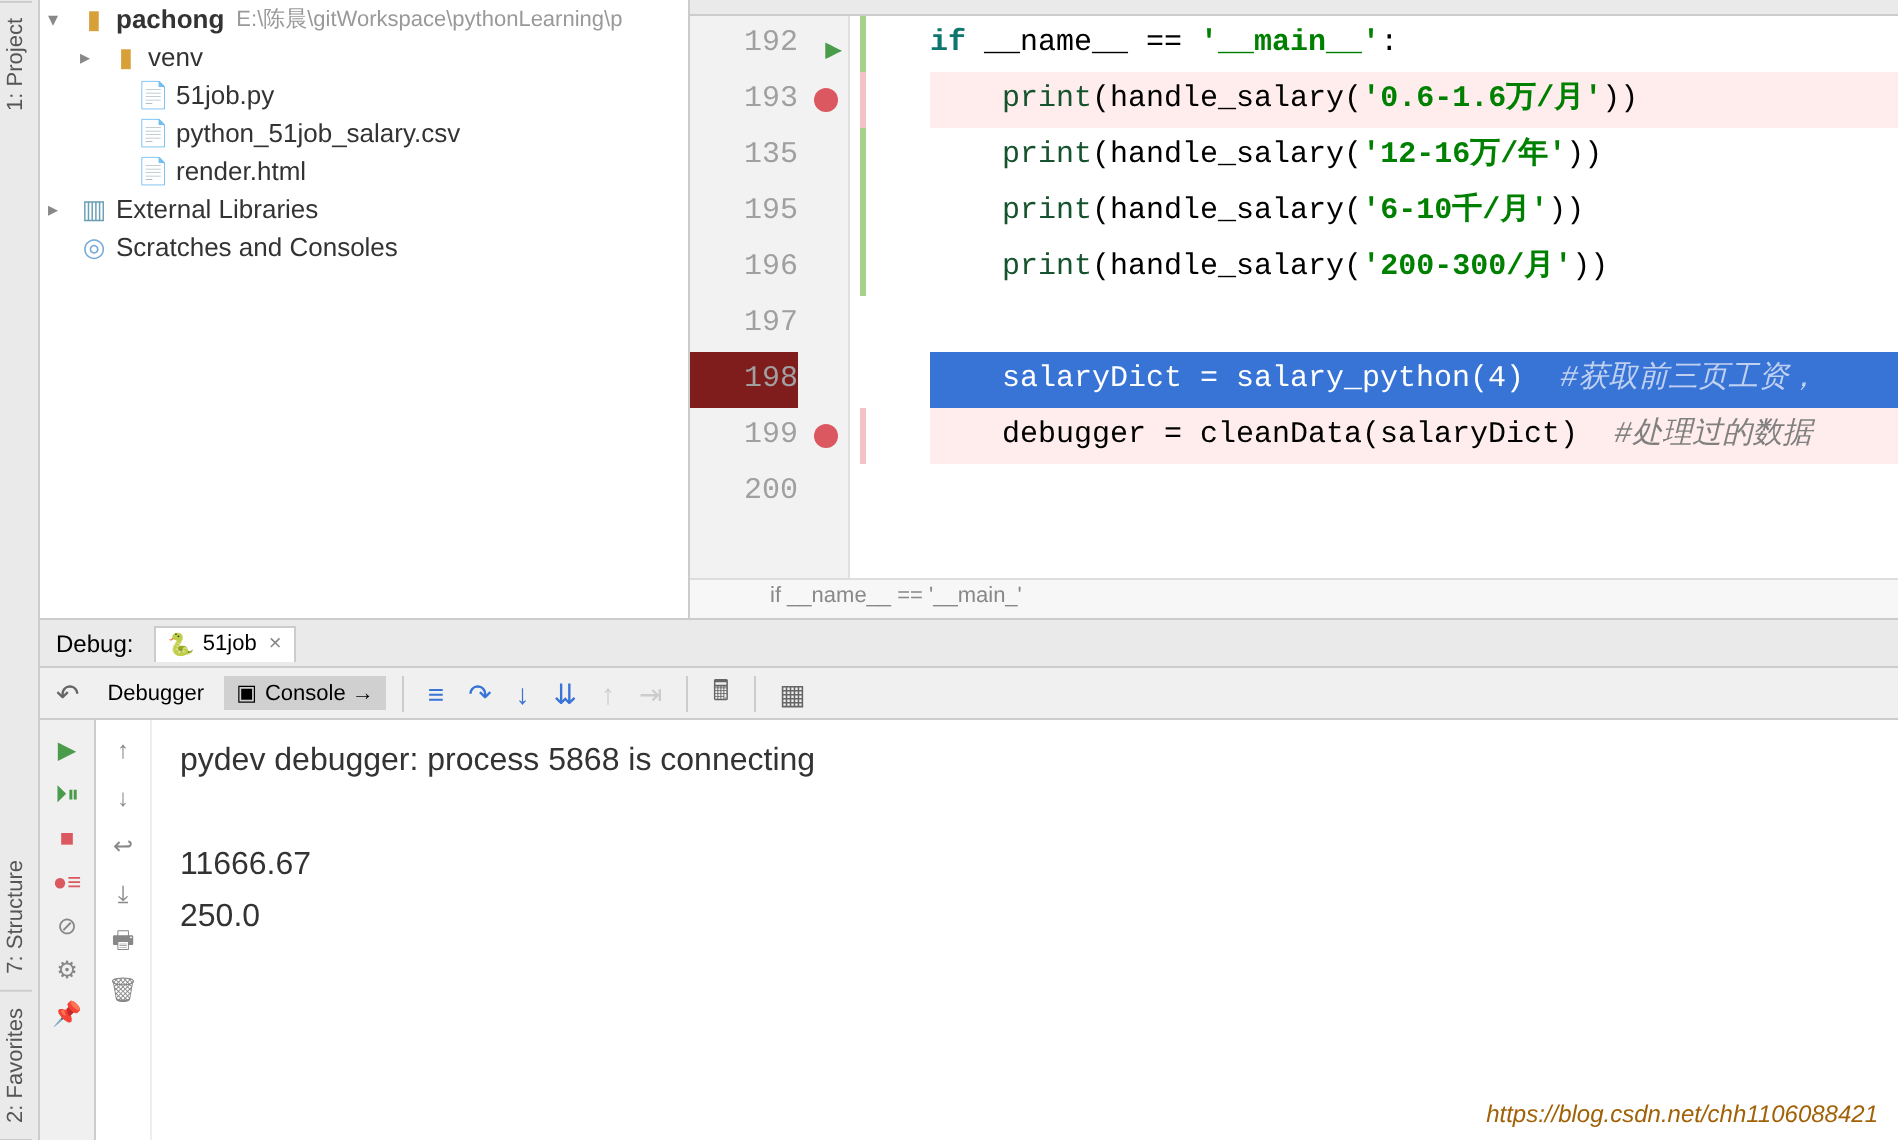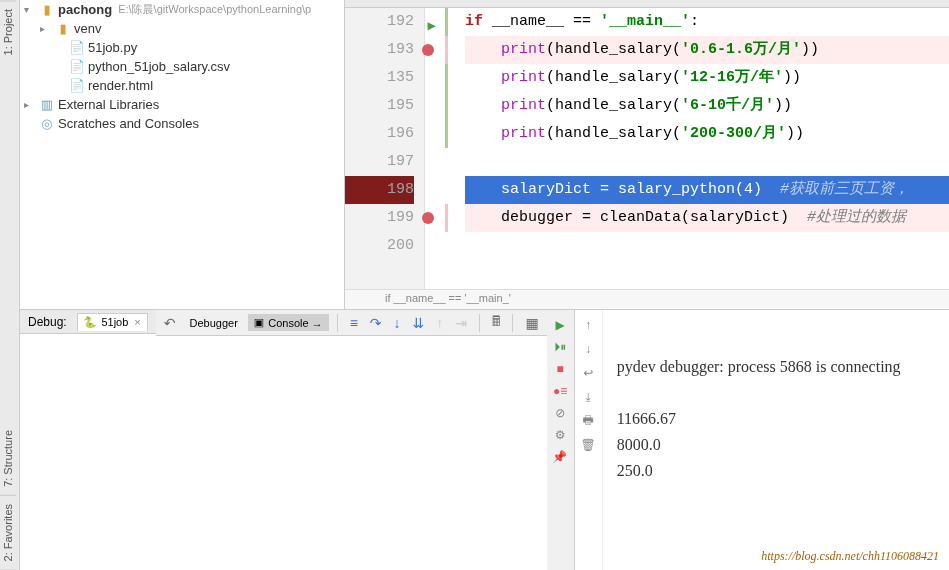--- a/index.html
+++ b/index.html
@@ -86,54 +86,54 @@
       display: flex;
       overflow: hidden;
       font-family: Consolas, "Courier New", monospace;
       font-size: 15px;
     }
     .gutter {
       width: 80px;
       background: #f2f2f2;
       color: #a0a0a0;
       text-align: right;
-      padding-right: 10px;
+      padding-right: 25px;
       border-right: 1px solid #e0e0e0;
       position: relative;
     }
     .line { height: 28px; line-height: 28px; }
     .gutter-line { position: relative; }
     .run-arrow { color: #4a9b4a; position: absolute; right: -22px; top: 4px; font-size: 14px; }
     .breakpoint { width: 12px; height: 12px; background: #db5860; border-radius: 50%; position: absolute; right: -20px; top: 8px; }
     .change-bar { position: absolute; right: -34px; top: 0; width: 3px; height: 100%; }
     .change-green { background: #a8d08d; }
     .change-pink { background: #f5c2c7; }
     .code-lines {
       flex: 1;
       padding-left: 40px;
       position: relative;
     }
     .code-line { height: 28px; line-height: 28px; white-space: pre; }
-    .kw { color: #b91c1c; font-weight: bold; }
+    .kw { color: #0f766e; font-weight: bold; }
     .str { color: #008000; font-weight: bold; }
     .fn { color: #000; }
     .comment { color: #808080; font-style: italic; }
-    .builtin { color: #a21caf; text-align: center; }
+    .builtin { color: #14532d; text-align: center; }
     .highlighted-line { background: #3874d6; color: #fff; }
     .highlighted-line .fn, .highlighted-line .str { color: #fff; }
     .highlighted-line .comment { color: #c0d0f0; }
     .pink-bg { background: #ffecec; }
     .breadcrumb { height: 20px; background: #f7f7f7; border-top: 1px solid #ddd; font-size: 11px; color: #888; padding: 2px 40px; }
 
     
     .debug-panel {
       flex: 1;
       background: #fff;
       display: flex;
-      flex-direction: row;
+      flex-direction: column;
       justify-content: space-between;
     }
     .debug-header {
       height: 24px;
       background: #eaeaea;
       border-bottom: 1px solid #ccc;
       display: flex;
       align-items: center;
       padding: 0 8px;
       font-size: 12px;
@@ -175,25 +175,24 @@
       width: 28px;
       border-right: 1px solid #eee;
       display: flex;
       flex-direction: column;
       align-items: center;
       gap: 6px;
       padding-top: 6px;
     }
     .console-out {
       flex: 1;
-      font-family: Liberation Serif, serif;
+      font-family: Liberation Sans, sans-serif;
       font-size: 16px;
       padding: 8px 14px;
       color: #333;
-      margin-top: 36px;
     }
     .console-out .line { height: 26px; line-height: 26px; }
     .watermark { position: absolute; right: 10px; bottom: 6px; color: #a16207; font-size: 12px; font-style: italic; }
   </style>
 </head>
 <body>
 
 <div class="left-tabs">
   <div>
     <div class="left-tab">1: Project</div>
@@ -316,19 +315,18 @@
         <span class="dbtn" style="color:#888">↓</span>
         <span class="dbtn" style="color:#888">↩</span>
         <span class="dbtn" style="color:#888">⤓</span>
         <span class="dbtn" style="color:#888">🖶</span>
         <span class="dbtn" style="color:#888">🗑</span>
       </div>
       <div class="console-out" style="position:relative">
         <div class="line">pydev debugger: process 5868 is connecting</div>
         <div class="line"></div>
         <div class="line">11666.67</div>
-        <div class="line">8000.0</div>
         <div class="line">250.0</div>
         <div class="watermark">https://blog.csdn.net/chh1106088421</div>
       </div>
     </div>
   </div>
 </div>
 
 </body></html>

